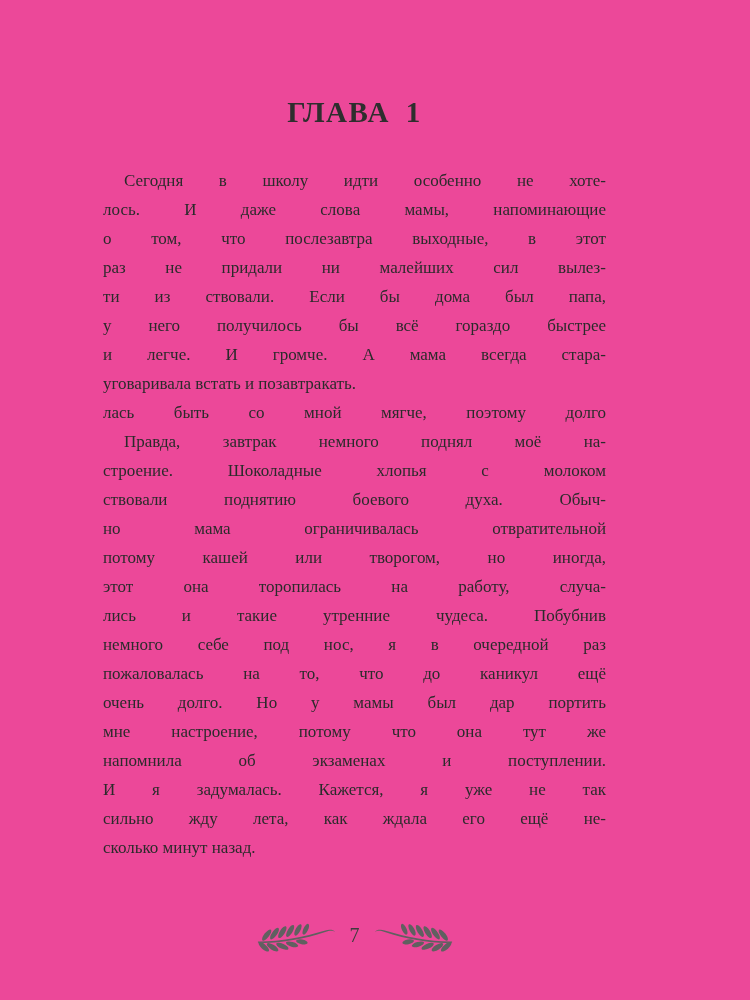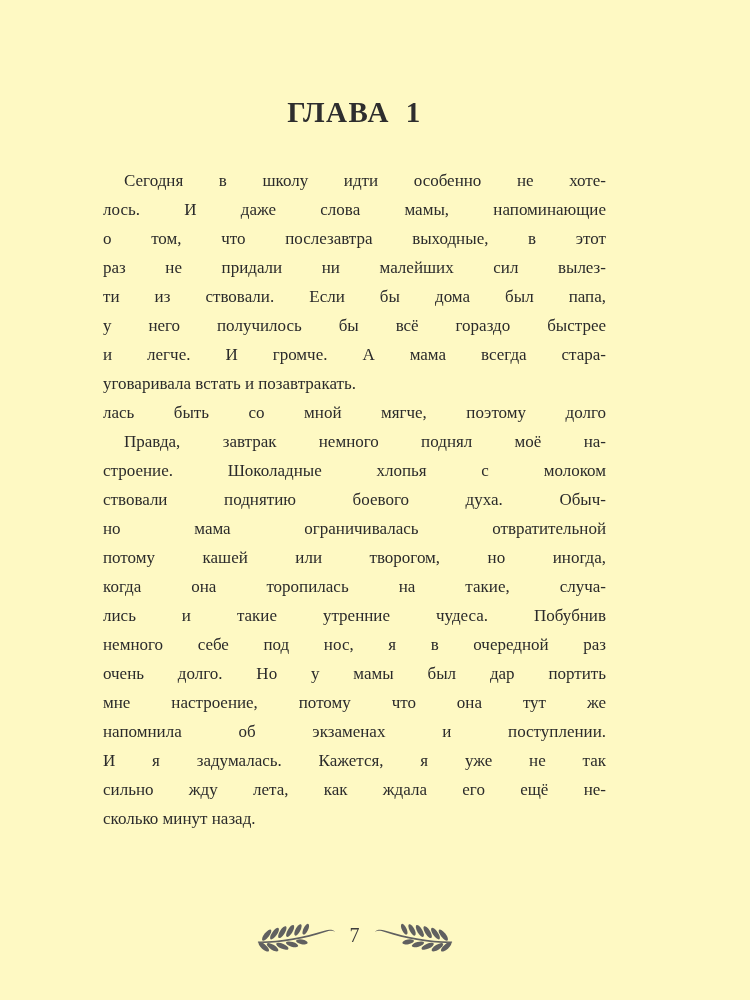--- a/index.html
+++ b/index.html
@@ -1,20 +1,20 @@
 <!DOCTYPE html>
 <html><head>
 <meta charset="utf-8">
 <style>
   html, body { margin: 0; padding: 0; background: #ffffff; }
   .page {
     position: relative;
     width: 750px;
     height: 1000px;
-    background: #fef9c3;
+    background: #ec4899;
     font-family: "Liberation Serif", "DejaVu Serif", serif;
     color: #2b2b2b;
     overflow: hidden;
   }
   .chapter-heading {
     position: absolute;
     left: 103px;
     top: 96px;
     width: 503px;
     text-align: center;
@@ -80,23 +80,24 @@
         <div class="line">и легче. И громче. А мама всегда стара-</div>
         <div class="line last">уговаривала встать и позавтракать.</div>
         <div class="line">лась быть со мной мягче, поэтому долго</div>
       </div>
       <div class="para">
         <div class="line first">Правда, завтрак немного поднял моё на-</div>
         <div class="line">строение. Шоколадные хлопья с молоком</div>
         <div class="line">ствовали поднятию боевого духа. Обыч-</div>
         <div class="line">но мама ограничивалась отвратительной</div>
         <div class="line">потому кашей или творогом, но иногда,</div>
-        <div class="line">когда она торопилась на такие, случа-</div>
+        <div class="line">этот она торопилась на работу, случа-</div>
         <div class="line">лись и такие утренние чудеса. Побубнив</div>
         <div class="line">немного себе под нос, я в очередной раз</div>
+        <div class="line">пожаловалась на то, что до каникул ещё</div>
         <div class="line">очень долго. Но у мамы был дар портить</div>
         <div class="line">мне настроение, потому что она тут же</div>
         <div class="line">напомнила об экзаменах и поступлении.</div>
         <div class="line">И я задумалась. Кажется, я уже не так</div>
         <div class="line">сильно жду лета, как ждала его ещё не-</div>
         <div class="line last">сколько минут назад.</div>
       </div>
     </div>
 
   <div class="footer">

